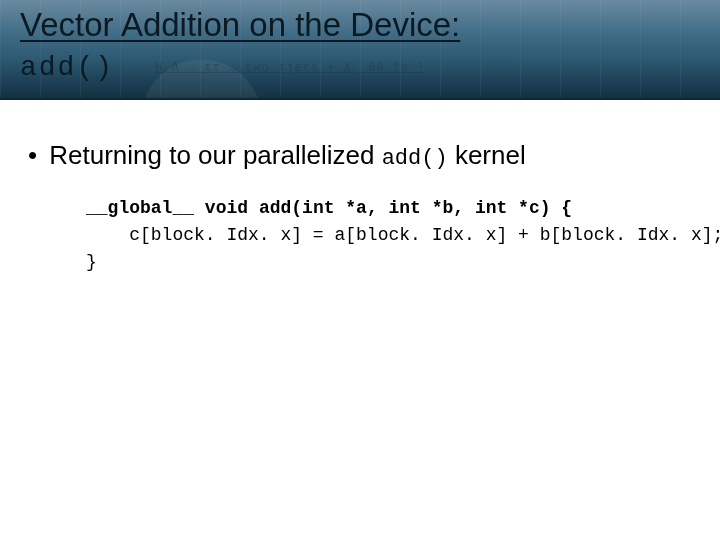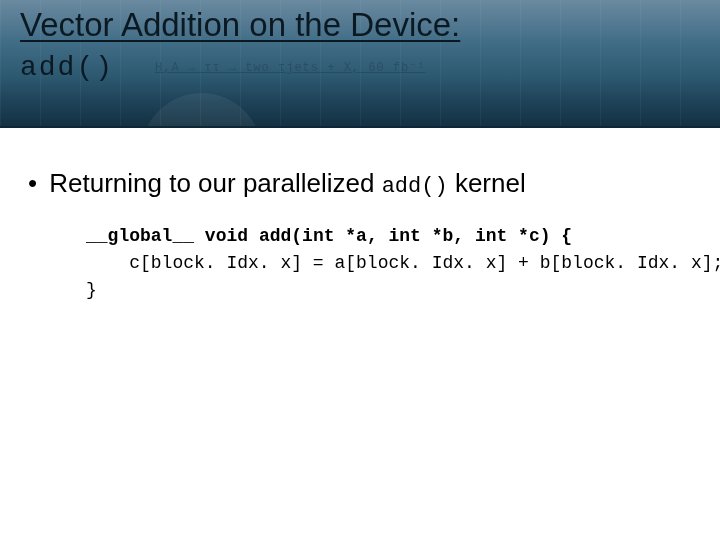--- a/index.html
+++ b/index.html
@@ -1,20 +1,20 @@
 <!DOCTYPE html>
 <html><head>
 <meta charset="utf-8">
 <style>
   * { margin: 0; padding: 0; box-sizing: border-box; }
   html, body { width: 720px; height: 540px; overflow: hidden; font-family: Arial, Helvetica, sans-serif; background: #fff; }
   .slide { width: 720px; height: 540px; position: relative; background: #fff; }
   .header {
     position: relative;
-    height: 128px;
+    height: 100px;
     background: linear-gradient(180deg, #6a8aa0 0%, #3f6b85 35%, #2c5870 60%, #1e4258 80%, #123040 100%);
     overflow: hidden;
     text-align: center;
   }
   .header::before {
     content: "";
     position: absolute; inset: 0;
     background:
       radial-gradient(circle at 15% 140%, rgba(255,255,255,0.15) 0 40px, transparent 41px),
       radial-gradient(circle at 28% 120%, rgba(255,255,255,0.10) 0 60px, transparent 61px),

